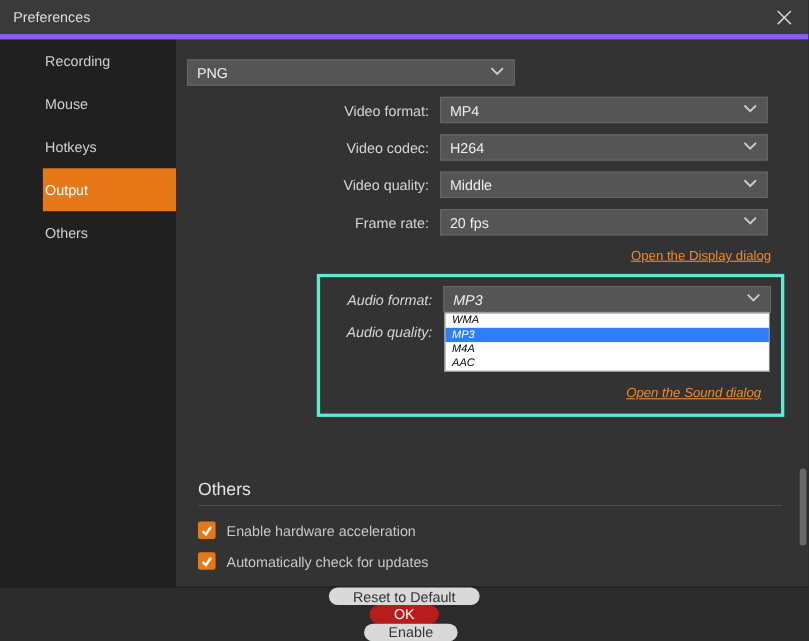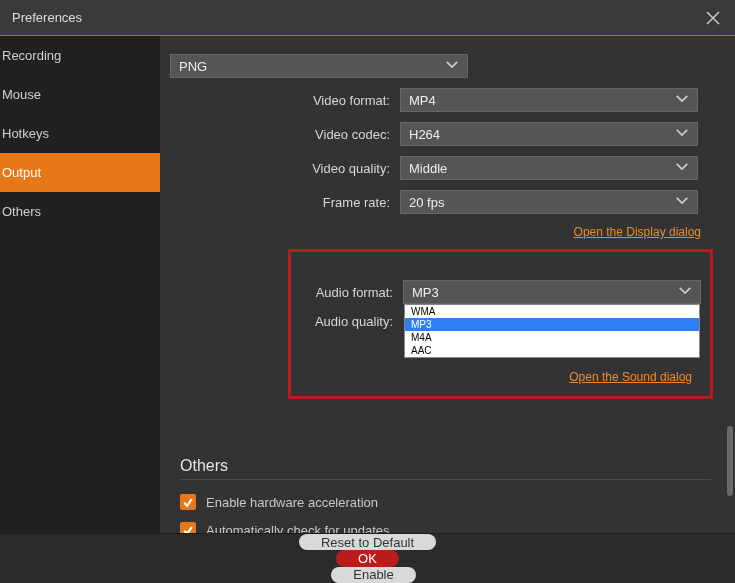--- a/index.html
+++ b/index.html
@@ -12,21 +12,21 @@
     overflow: hidden;
     position: relative;
   }
   .titlebar {
     height: 36px;
     background: #3a3a3a;
     display: flex;
     align-items: center;
     justify-content: space-between;
     padding: 0 12px;
-    border-bottom: 1px solid #8b5cf6;
+    border-bottom: 5px solid #8b5cf6;
   }
   .titlebar .title { font-size: 13px; color: #ddd; }
   .close-x {
     width: 20px; height: 20px;
     display: flex; align-items: center; justify-content: center;
     cursor: pointer;
     color: #ccc;
   }
   .close-x svg { width: 16px; height: 16px; stroke: #ccc; stroke-width: 1.5; }
 
@@ -37,20 +37,21 @@
   .sidebar {
     width: 160px;
     background: #202020;
     display: flex;
     flex-direction: column;
   }
   .sidebar-item {
     padding: 12px 2px;
     cursor: pointer;
     color: #d0d0d0;
+    margin-left: 39px;
   }
   .sidebar-item.active {
     background: #e67818;
     color: #fff;
   }
 
   .content {
     flex: 1;
     background: #333333;
     position: relative;
@@ -95,25 +96,26 @@
     padding-right: 10px;
   }
   .link {
     color: #f08a2c;
     text-decoration: underline;
     cursor: pointer;
     font-size: 12px;
   }
 
   .highlight-box {
-    border: 3px solid #b91c1c;
-    padding: 28px 8px 12px 0;
+    border: 3px solid #5eead4;
+    padding: 8px 8px 12px 0;
     margin-top: 10px;
     margin-left: 118px;
     margin-right: -2px;
+    font-style: italic;
   }
   .highlight-box .row-label { width: 112px; }
   .highlight-box .select { max-width: 298px; }
 
   .dropdown-open {
     position: relative;
   }
   .dropdown-list {
     position: absolute;
     top: 23px;

